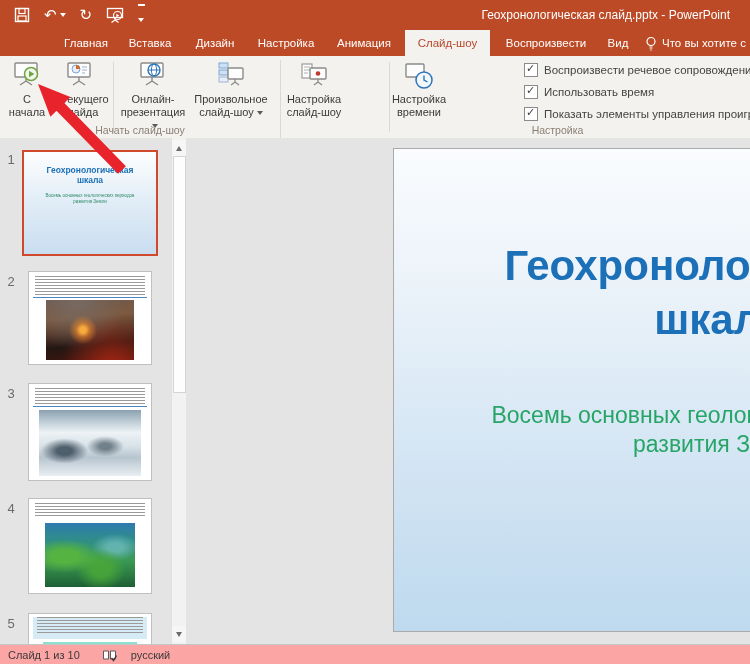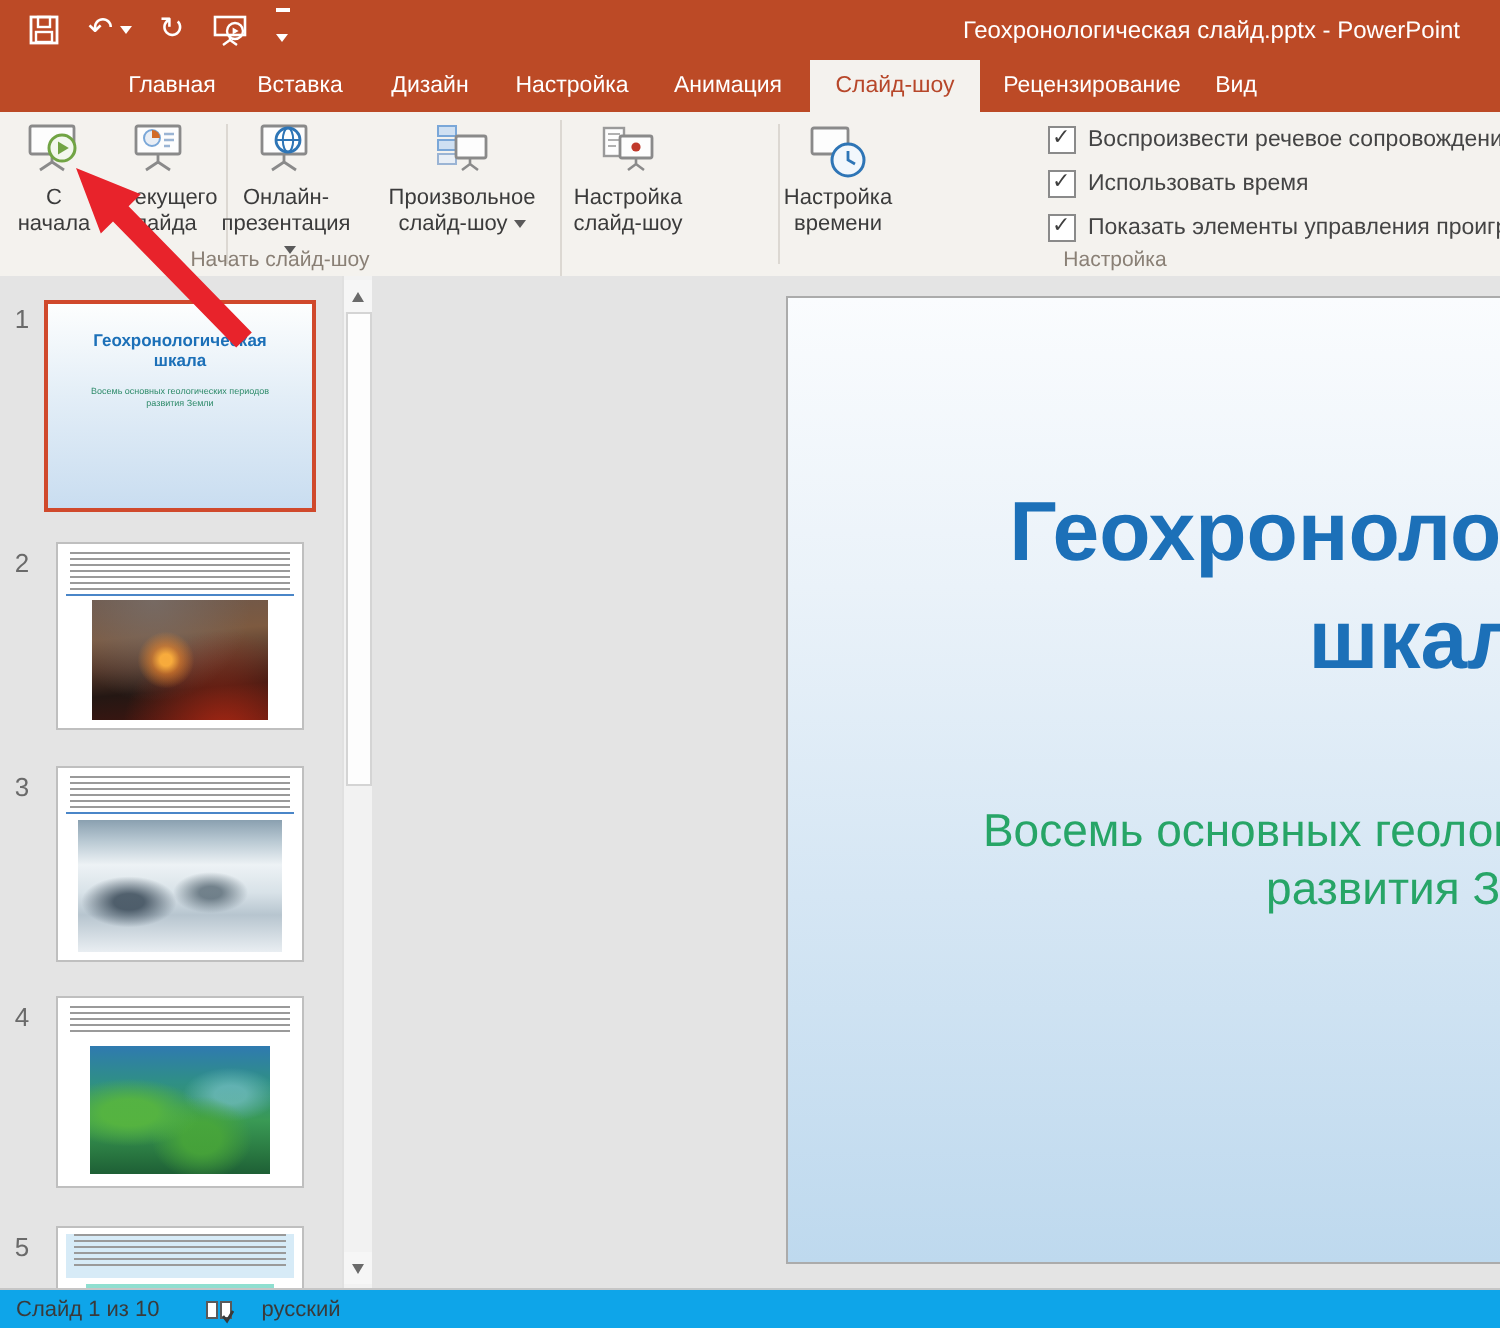--- a/index.html
+++ b/index.html
@@ -59,21 +59,21 @@
   .sthumb{position:absolute;left:1px;top:18px;width:11px;height:235px;background:#FDFDFD;border:1px solid #D4D4D4;}
   
   .editor{position:absolute;left:186px;top:138px;width:564px;height:506px;background:#E4E4E4;overflow:hidden;}
   .slide{position:absolute;left:207px;top:10px;width:650px;height:482px;border:1px solid #ABABAB;
      background:linear-gradient(180deg,#FAFCFE 0%,#EAF2F9 30%,#D5E6F4 62%,#BED9EE 100%);}
   .slide-title{position:absolute;left:0;top:90px;width:100%;text-align:center;
      font-size:42px;line-height:54px;font-weight:bold;color:#1C70B8;}
   .slide-sub{position:absolute;left:0;top:252px;width:100%;text-align:center;
      font-size:23px;line-height:29px;color:#27A567;}
   
-  .statusbar{position:absolute;left:0;top:644px;width:750px;height:20px;background:#0ea5e9;border-top:1px solid #C6C6C6;
+  .statusbar{position:absolute;left:0;top:644px;width:750px;height:20px;background:#fca5a5;border-top:1px solid #C6C6C6;
      display:flex;align-items:center;font-size:11px;color:#3a3a3a;}
   .statusbar .sc{margin-left:8px;}
   .statusbar .lang{margin-left:14px;}
   .proof{margin-left:22px;display:flex;align-items:center;}
   
   .anno{position:absolute;left:0;top:0;width:750px;height:664px;pointer-events:none;z-index:99;}
 </style>
 </head>
 <body>
 
@@ -114,22 +114,29 @@
   </div>
 
   <div class="tabrow">
     <div class="tab" style="left:6px;width:44px;margin-top:24px;">Файл</div>
     <div class="tab" style="left:57px;width:58px;">Главная</div>
     <div class="tab" style="left:122px;width:56px;">Вставка</div>
     <div class="tab" style="left:188px;width:54px;">Дизайн</div>
     <div class="tab" style="left:252px;width:68px;">Настройка</div>
     <div class="tab" style="left:329px;width:70px;">Анимация</div>
     <div class="tab active" style="left:405px;width:85px;">Слайд-шоу</div>
-    <div class="tab" style="left:495px;width:102px;">Рецензирование</div>
+    <div class="tab" style="left:495px;width:102px;">Воспроизвести</div>
     <div class="tab" style="left:600px;width:36px;">Вид</div>
+    <div class="tellme">
+      <svg width="12" height="15" viewBox="0 0 12 15">
+        <circle cx="6" cy="5.5" r="4" fill="none" stroke="#fff" stroke-width="1.2"></circle>
+        <path d="M4.5 10 h3 M4.5 12 h3 M5.2 14 h1.6" stroke="#fff" stroke-width="1.1"></path>
+      </svg>
+      <span>Что вы хотите с</span>
+    </div>
   </div>
 
   <div class="ribbon">
 
     <div class="rbtn" style="left:4px;width:46px;">
       <svg class="ic" viewBox="0 0 32 32">
         <rect x="4" y="3" width="22" height="14" rx="1" fill="#fdfdfd" stroke="#8a8a8a" stroke-width="1.4"></rect>
         <path d="M15 17v4 M9 25l6-4 6 4" stroke="#8a8a8a" stroke-width="1.4" fill="none"></path>
         <circle cx="20" cy="14" r="6.5" fill="#f2f7ee" stroke="#71a444" stroke-width="1.5"></circle>
         <path d="M18 10.8 L23.4 14 L18 17.2 Z" fill="#71a444"></path>
@@ -145,21 +152,21 @@
         <circle cx="12" cy="9" r="4" fill="#e9eef5" stroke="#7aa7d8" stroke-width="1"></circle>
         <path d="M12 9 L12 5 A4 4 0 0 1 16 9 Z" fill="#d26b28"></path>
         <path d="M18 7h5 M18 10h5 M18 13h3" stroke="#9ab4d4" stroke-width="1.2"></path>
       </svg>
       <div>С текущего</div>
       <div>слайда</div>
     </div>
 
     <div class="vsep short" style="left:113px;top:6px;"></div>
 
-    <div class="rbtn" style="left:107px;width:72px;text-align:center;">
+    <div class="rbtn" style="left:117px;width:72px;text-align:center;">
       <svg class="ic" viewBox="0 0 32 32">
         <rect x="4" y="3" width="22" height="14" rx="1" fill="#fdfdfd" stroke="#8a8a8a" stroke-width="1.4"></rect>
         <path d="M15 17v4 M9 25l6-4 6 4" stroke="#8a8a8a" stroke-width="1.4" fill="none"></path>
         <circle cx="17" cy="10" r="6" fill="#fff" stroke="#2e75b6" stroke-width="1.4"></circle>
         <ellipse cx="17" cy="10" rx="2.6" ry="6" fill="none" stroke="#2e75b6" stroke-width="1"></ellipse>
         <path d="M11 10 h12" stroke="#2e75b6" stroke-width="1"></path>
       </svg>
       <div>Онлайн-</div>
       <div><span>презентация</span><span class="dcaret"></span></div>
     </div>

